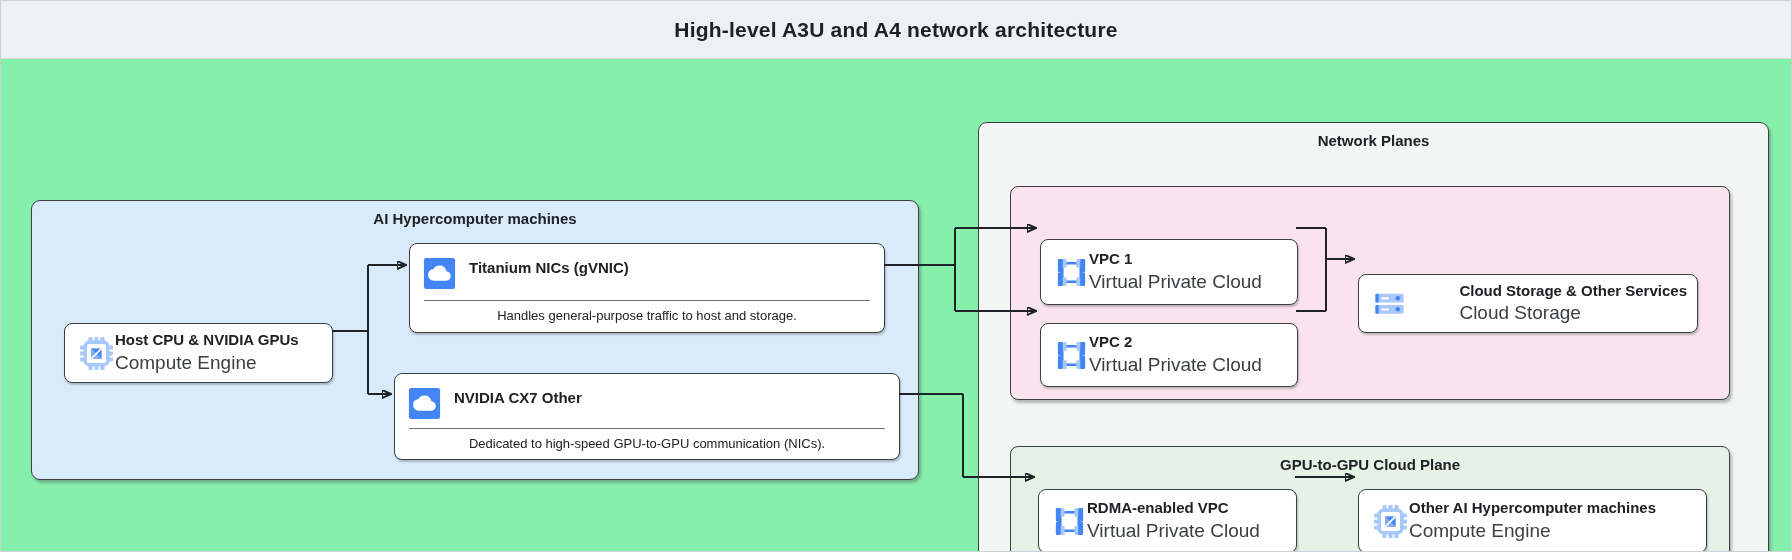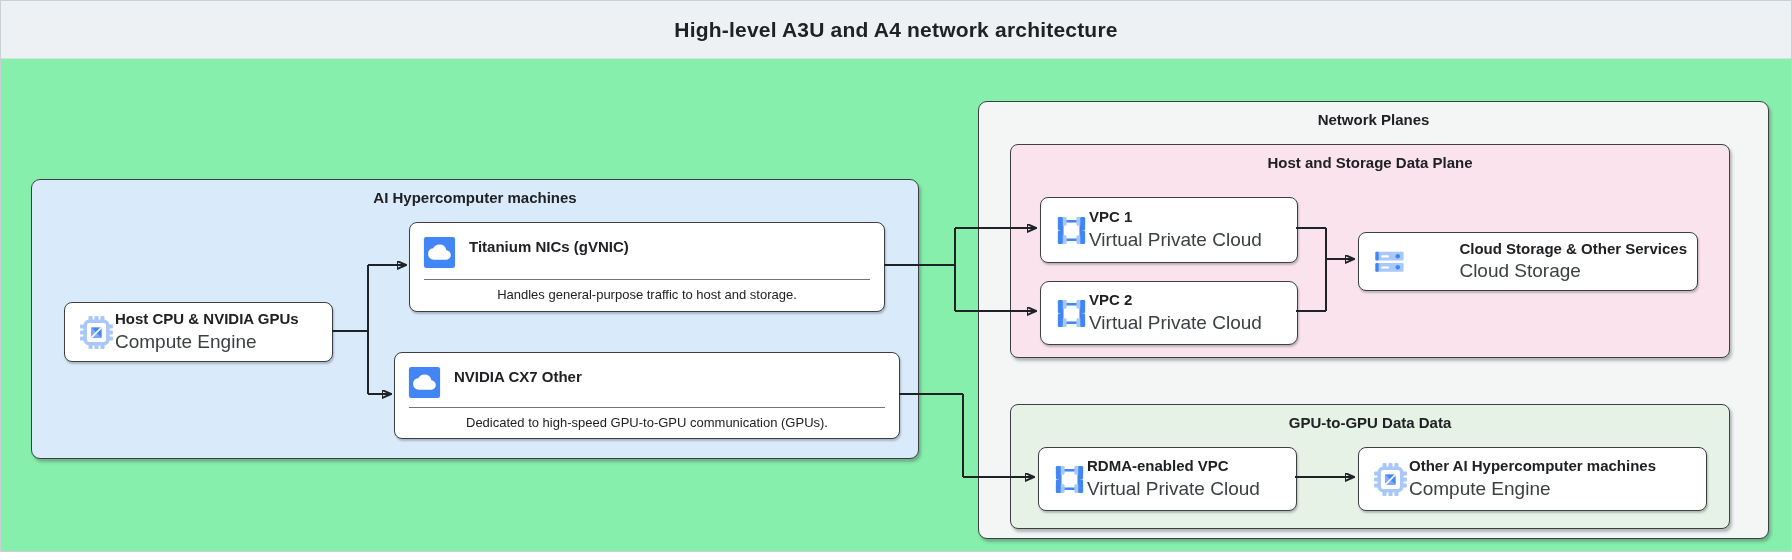--- a/index.html
+++ b/index.html
@@ -12,21 +12,21 @@
   
   .topbar { position:absolute; left:0; top:0; width:100%; height:58px;
             background:var(--header-bg,#edf1f4); border-bottom:1px solid #d8dee2;
             display:flex; align-items:center; justify-content:center; }
   .topbar h1 { font-size:21px; font-weight:bold; color:#202124; letter-spacing:.2px; }
   .bottombar { position:absolute; left:0; top:552px; width:100%; height:8px;
                background:var(--header-bg,#edf1f4); border-top:1px solid #d8dee2; }
 
   
   .plane { position:absolute; border:1.6px solid #3c4043; border-radius:9px;
-           box-shadow:2px 3px 3px rgba(60,64,67,.35); }
+           box-shadow:2px 3px 3px rgba(60,64,67,.35);margin-top:21px; }
   .plane-label { position:absolute; top:9px; left:0; right:0; text-align:center;
                  font-size:15px; font-weight:bold; color:#202124; }
 
   .machines-plane { left:30px; top:178px; width:888px; height:280px;
                     background:var(--machines-bg,#d9eafb); }
   .np-plane   { left:977px; top:100px; width:791px; height:438px;
                 background:var(--planes-bg,#f4f6f6); }
   .pink-plane { left:31px; top:42px; width:720px; height:214px;
                 background:var(--host-storage-bg,#fae3ec); border-width:1.4px; border-radius:8px; }
   .green-plane{ left:31px; top:302px; width:720px; height:125px;
@@ -49,21 +49,21 @@
   .nic-desc { position:absolute; left:0; right:0; text-align:center;
               font-size:13px; color:#202124; }
 
   .node-host  { left:32px;  top:122px; width:269px; height:60px; }
   .node-tit   { left:377px; top:42px;  width:476px; height:90px; }
   .node-cx7   { left:362px; top:172px; width:506px; height:87px; }
   .node-tit .nic-sep { top:56px; }  .node-tit .nic-desc { top:64px; }
   .node-cx7 .nic-sep { top:54px; }  .node-cx7 .nic-desc { top:62px; }
 
   .node-vpc1 { left:29px;  top:52px;  width:258px; height:66px; }
-  .node-vpc2 { left:29px;  top:136px; width:258px; height:64px;border-radius:9px; }
+  .node-vpc2 { left:29px;  top:136px; width:258px; height:64px; }
   .node-cs   { left:347px; top:87px;  width:340px; height:59px;justify-content:space-between; }
   .node-rdma { left:27px;  top:42px;  width:259px; height:64px; }
   .node-other{ left:347px; top:42px;  width:349px; height:64px; }
 
   
   .wires { position:absolute; left:0; top:0; width:1792px; height:560px;
            pointer-events:none; z-index:6; }
   .wires path { stroke:var(--connector,#1f2328); stroke-width:2; fill:none; }
 
   .hidden-defs { position:absolute; width:0; height:0; overflow:hidden; }
@@ -153,29 +153,28 @@
       <div class="nic-sep"></div>
       <div class="nic-desc">Handles general-purpose traffic to host and storage.</div>
     </div>
 
     <div class="node nic node-cx7">
       <svg class="icon" width="33" height="33">
           <use href="#sym-cloudnic"></use>
         </svg>
       <div class="node-title">NVIDIA CX7 Other</div>
       <div class="nic-sep"></div>
-      <div class="nic-desc">Dedicated to high-speed GPU-to-GPU communication (GPUs).</div>
+      <div class="nic-desc">Dedicated to high-speed GPU-to-GPU communication (NICs).</div>
     </div>
   </div>
 
   <div class="plane np-plane">
     <div class="plane-label">Network Planes</div>
 
     <div class="plane pink-plane">
-      <div class="plane-label">Host and Storage Data Plane</div>
 
       <div class="node row node-vpc1">
         <svg class="icon" width="35" height="35">
             <use href="#sym-vpc"></use>
           </svg>
         <div>
           <div class="node-title">VPC 1</div>
           <div class="node-sub">Virtual Private Cloud</div>
         </div>
       </div>
@@ -195,21 +194,21 @@
             <use href="#sym-storage"></use>
           </svg>
         <div>
           <div class="node-title">Cloud Storage &amp; Other Services</div>
           <div class="node-sub">Cloud Storage</div>
         </div>
       </div>
     </div>
 
     <div class="plane green-plane">
-      <div class="plane-label">GPU-to-GPU Data Data</div>
+      <div class="plane-label">GPU-to-GPU Cloud Plane</div>
 
       <div class="node row node-rdma">
         <svg class="icon" width="35" height="35">
             <use href="#sym-vpc"></use>
           </svg>
         <div>
           <div class="node-title">RDMA-enabled VPC</div>
           <div class="node-sub">Virtual Private Cloud</div>
         </div>
       </div>

